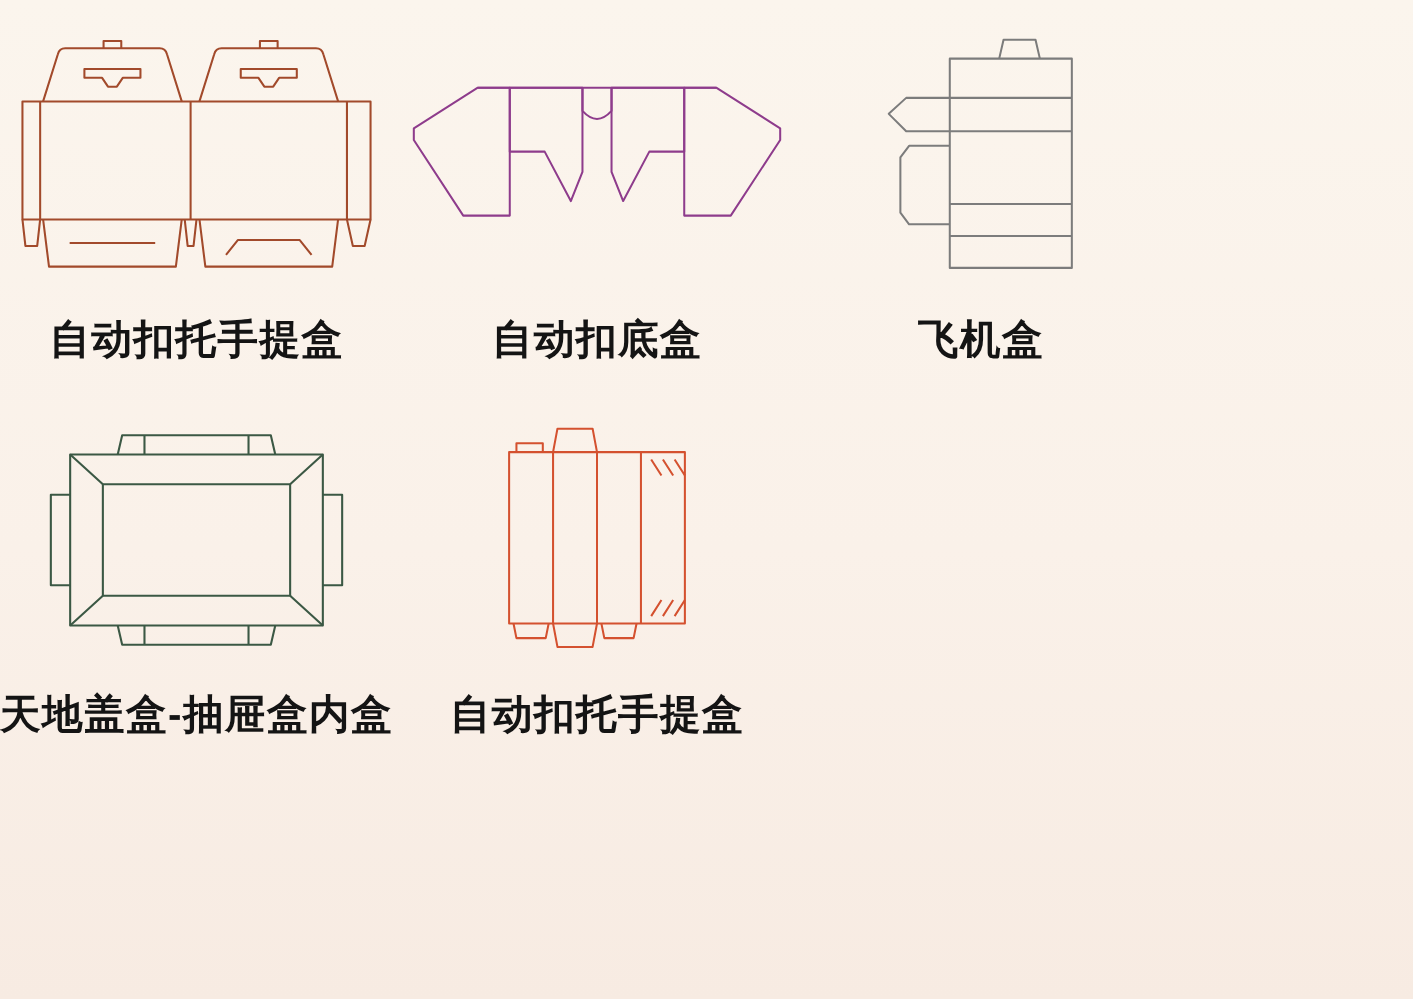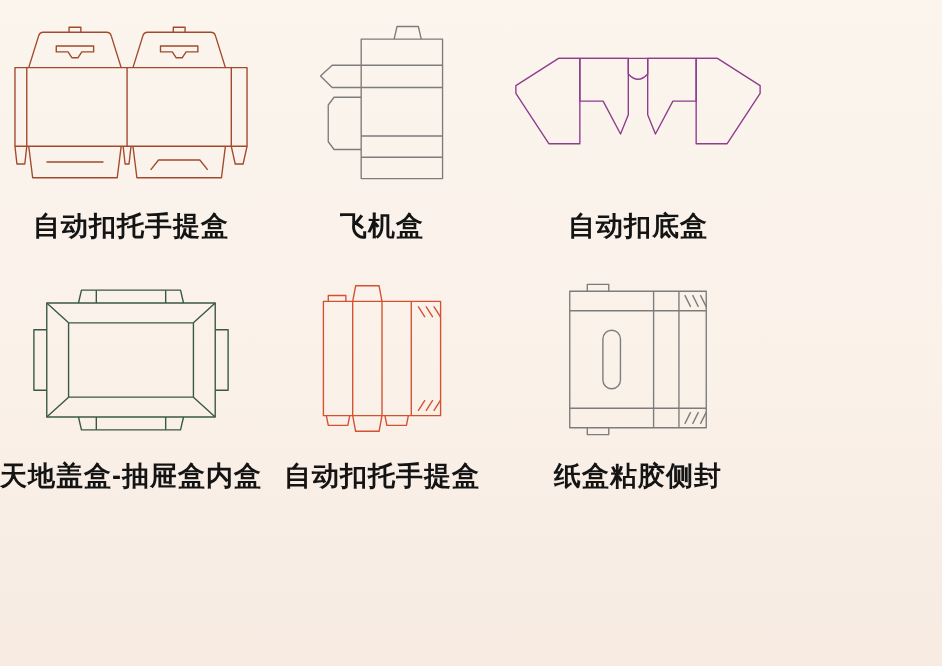--- a/index.html
+++ b/index.html
@@ -60,47 +60,47 @@
           <path d="M140,152 L148,142 H190 L198,152"></path>
           <path d="M222,128 L226,146 H234 L238,128"></path>
         </g>
       </svg>
     </div>
     <div class="label">自动扣托手提盒</div>
   </div>
 
   <div class="cell row1">
     <div class="diagram">
-      <svg width="155" height="166" viewBox="0 0 160 170">
-        <g fill="none" stroke-width="1.4" stroke-linejoin="round" stroke="#7C7C7C">
-          <path d="M92,18 L95,5 H117 L120,18"></path>
-          <rect x="58" y="18" width="84" height="144"></rect>
-          <path d="M58,45 H142 M58,68 H142 M58,118 H142 M58,140 H142"></path>
-          <path d="M58,45 H28 L16,56 L28,68 H58"></path>
-          <path d="M58,78 H30 L24,86 V124 L30,132 H58"></path>
-        </g>
-      </svg>
-    </div>
-    <div class="label">飞机盒</div>
-  </div>
-
-  <div class="cell row1">
-    <div class="diagram">
       <svg width="272" height="126" viewBox="0 0 280 130">
         <g fill="none" stroke-width="1.4" stroke-linejoin="round" stroke="#8E3C8C">
           <polygon points="58,18 14,46 14,54 48,106 80,106 80,18"></polygon>
           <polygon points="80,18 80,62 104,62 122,96 130,76 130,18"></polygon>
           <path d="M130,18 v16 q10,11 20,0 v-16"></path>
           <polygon points="150,18 150,76 158,96 176,62 200,62 200,18"></polygon>
           <polygon points="200,18 200,106 232,106 266,54 266,46 222,18"></polygon>
           <path d="M58,18 H222"></path>
         </g>
       </svg>
     </div>
     <div class="label">自动扣底盒</div>
+  </div>
+
+  <div class="cell row1">
+    <div class="diagram">
+      <svg width="155" height="166" viewBox="0 0 160 170">
+        <g fill="none" stroke-width="1.4" stroke-linejoin="round" stroke="#7C7C7C">
+          <path d="M92,18 L95,5 H117 L120,18"></path>
+          <rect x="58" y="18" width="84" height="144"></rect>
+          <path d="M58,45 H142 M58,68 H142 M58,118 H142 M58,140 H142"></path>
+          <path d="M58,45 H28 L16,56 L28,68 H58"></path>
+          <path d="M58,78 H30 L24,86 V124 L30,132 H58"></path>
+        </g>
+      </svg>
+    </div>
+    <div class="label">飞机盒</div>
   </div>
 
   <div class="cell row2">
     <div class="diagram">
       <svg width="218" height="164" viewBox="0 0 220 165">
         <g fill="none" stroke-width="1.4" stroke-linejoin="round" stroke="#3B5844">
           <rect x="25" y="25" width="170" height="115"></rect>
           <rect x="47" y="45" width="126" height="75"></rect>
           <path d="M25,25 L47,45 M195,25 L173,45 M25,140 L47,120 M195,140 L173,120"></path>
           <path d="M57,25 L60,12 H160 L163,25"></path>
@@ -127,31 +127,14 @@
           <path d="M112,137 l7,-11 M120,137 l7,-11 M128,137 l7,-11"></path>
           <path d="M18,142 L20,152 H40 L42,142"></path>
           <path d="M78,142 L80,152 H100 L102,142"></path>
           <path d="M20,25 v-6 h18 v6"></path>
         </g>
       </svg>
     </div>
     <div class="label">自动扣托手提盒</div>
   </div>
 
-  <div class="cell row2">
-    <div class="diagram">
-      <svg width="156" height="162" viewBox="0 0 160 165">
-        <g fill="none" stroke-width="1.4" stroke-linejoin="round" stroke="#7C7C7C">
-          <rect x="10" y="12" width="140" height="140"></rect>
-          <path d="M10,32 H150 M10,132 H150"></path>
-          <path d="M96,12 V152 M122,12 V152"></path>
-          <rect x="44" y="52" width="18" height="60" rx="9"></rect>
-          <path d="M128,16 l6,12 M136,16 l6,12 M144,16 l6,12"></path>
-          <path d="M128,148 l6,-12 M136,148 l6,-12 M144,148 l6,-12"></path>
-          <path d="M28,12 v-7 h22 v7"></path>
-          <path d="M28,152 v7 h22 v-7"></path>
-        </g>
-      </svg>
-    </div>
-    <div class="label">纸盒粘胶侧封</div>
-  </div>
 
 </div>
 
 </body></html>

